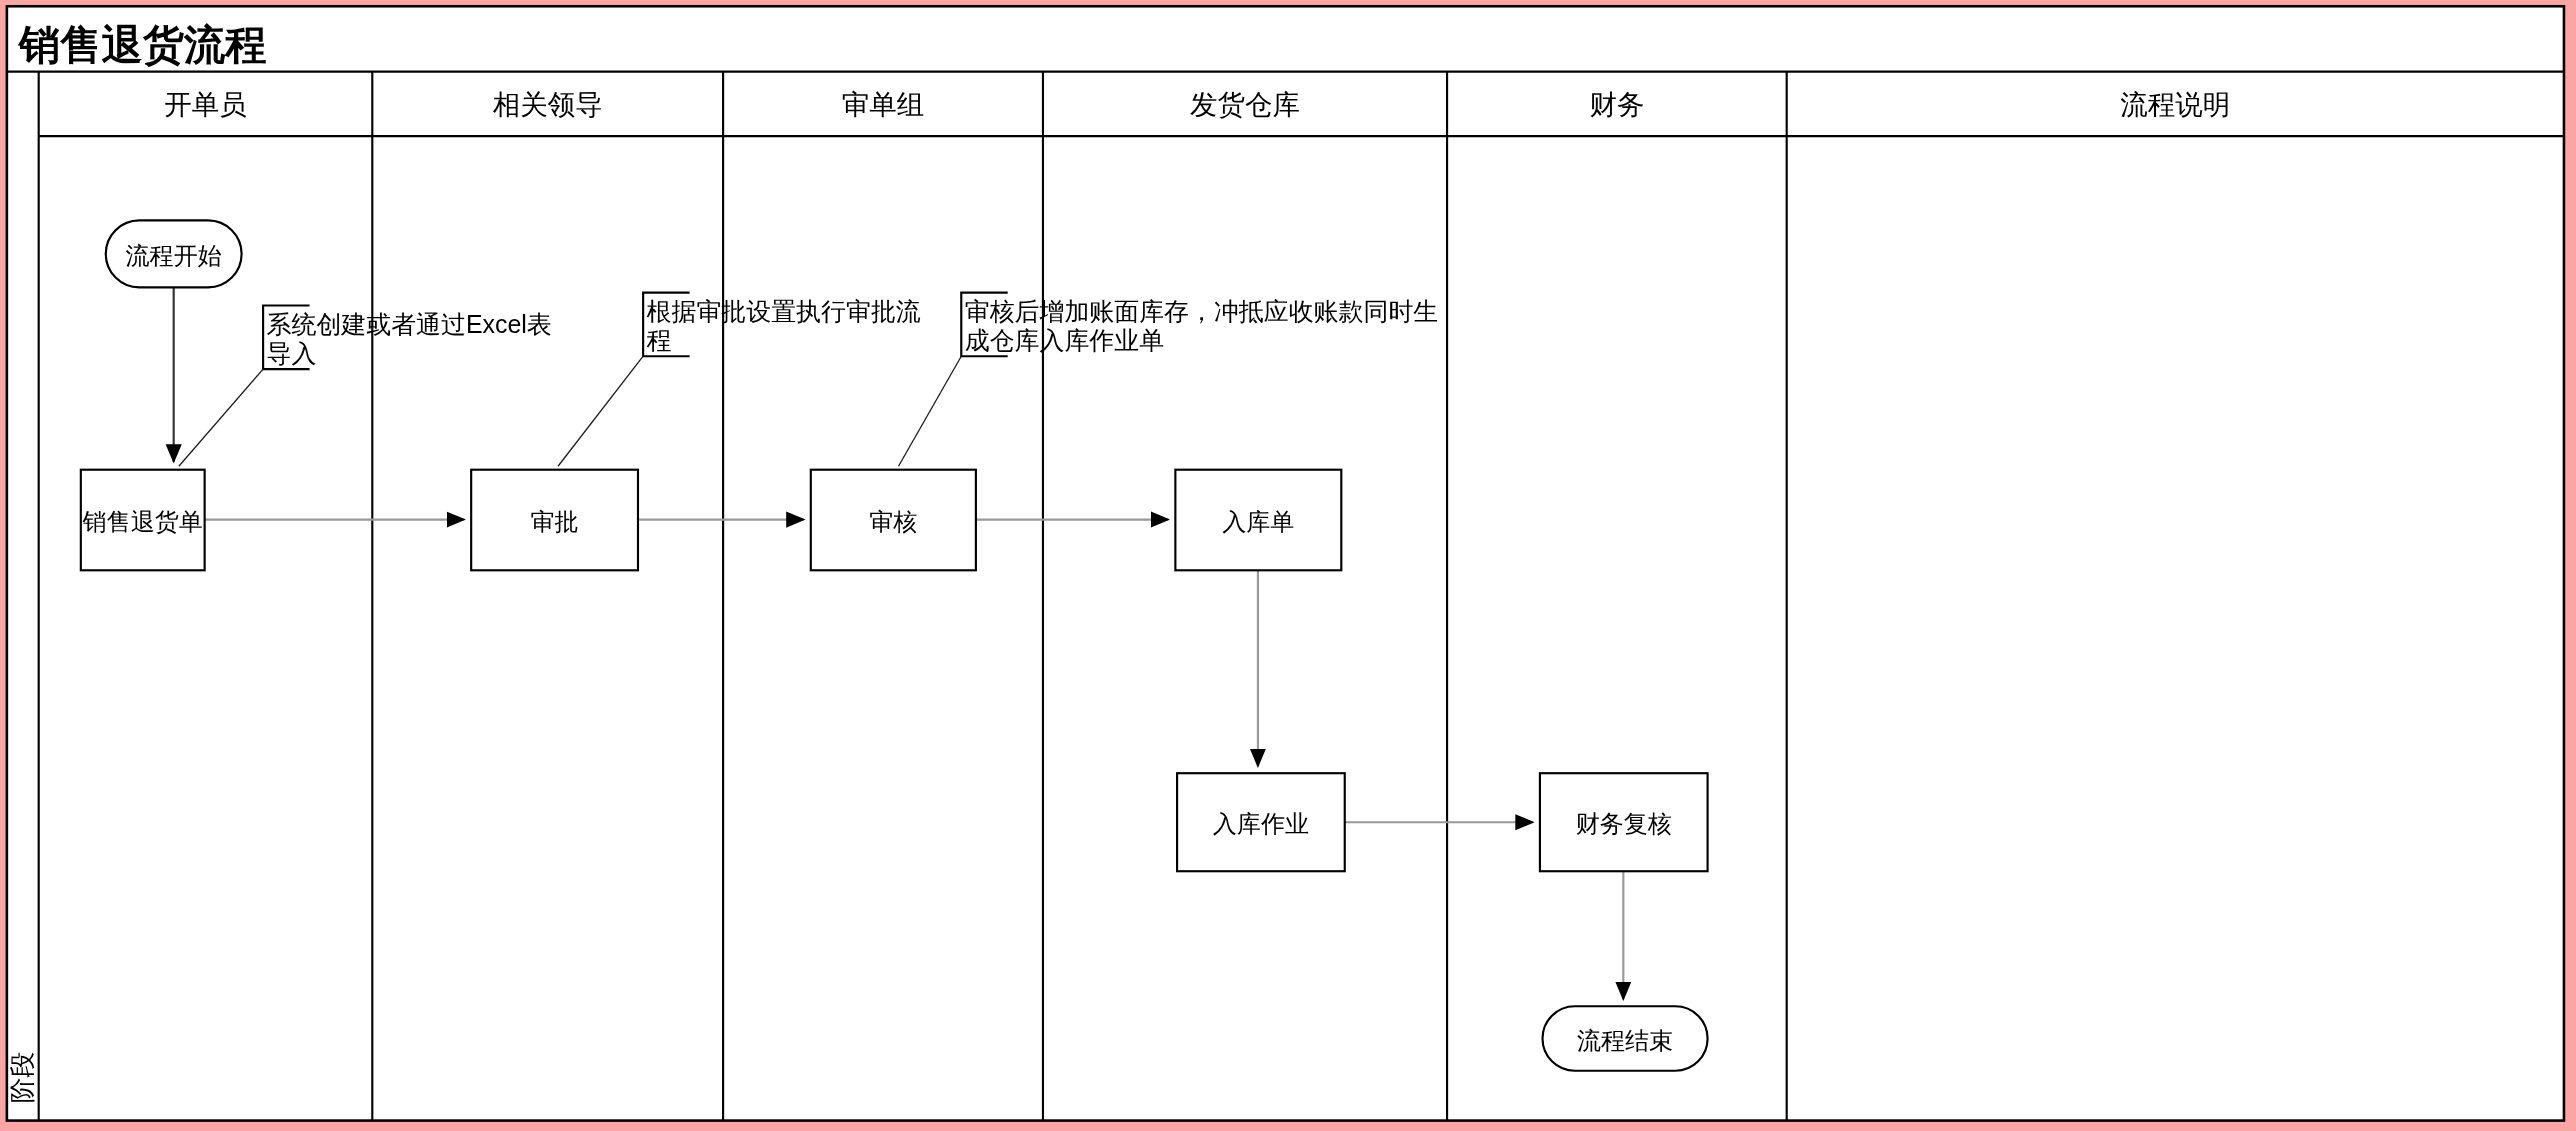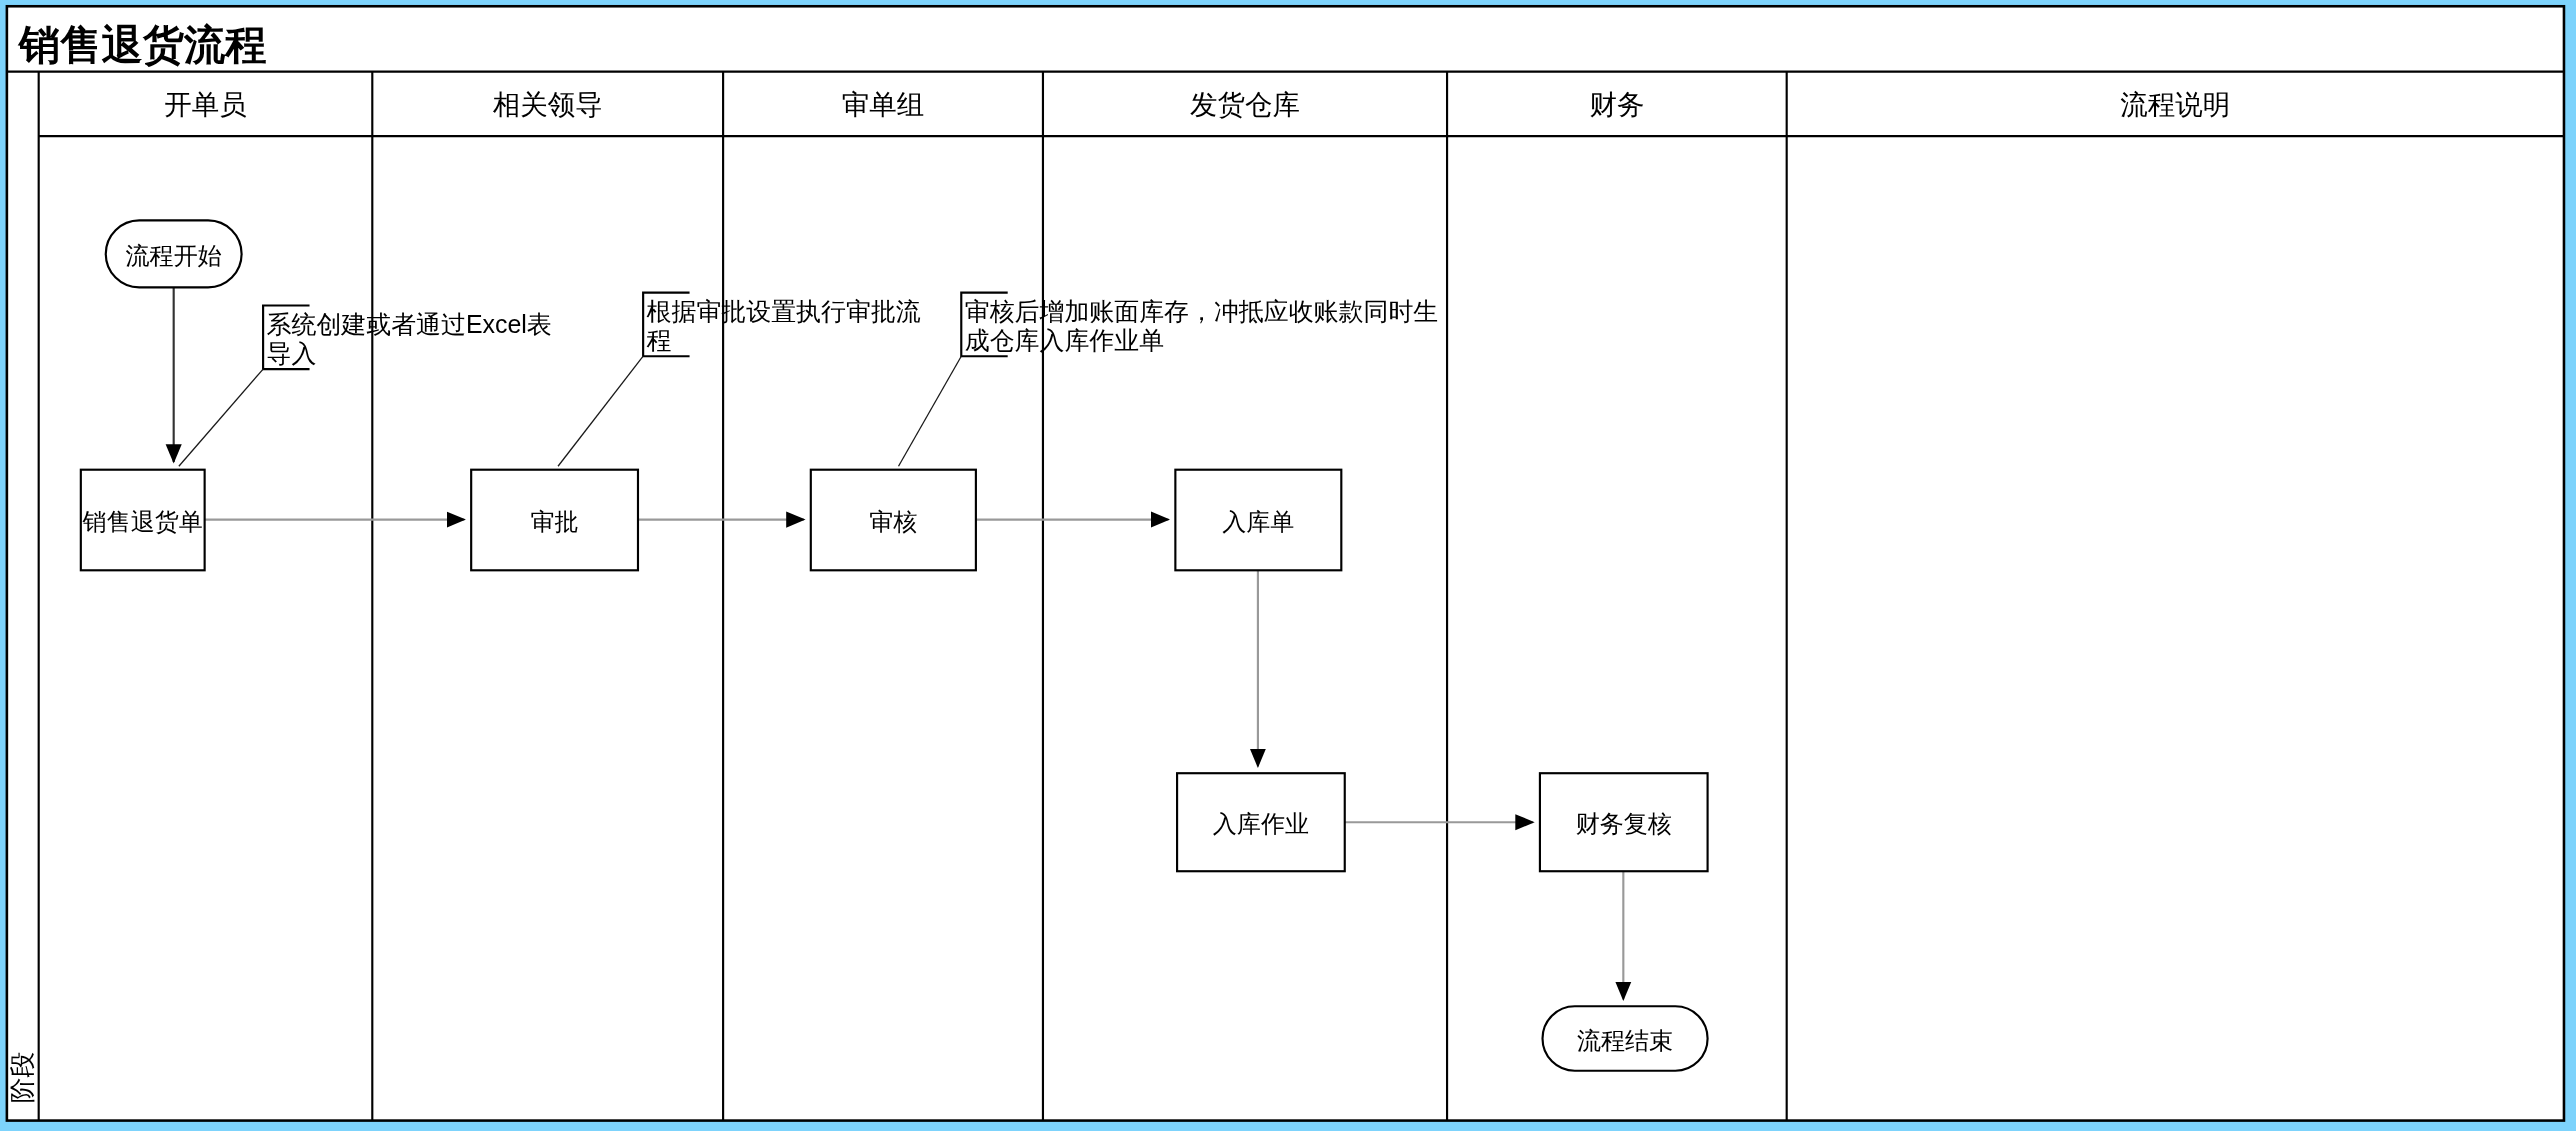--- a/index.html
+++ b/index.html
@@ -3,21 +3,21 @@
 <meta charset="utf-8">
 <style>
   html, body {
     margin: 0;
     padding: 0;
     background: #ffffff;
   }
   .canvas-wrap {
     width: 2576px;
     height: 1132px;
-    background: #7dd3fc;
+    background: #fca5a5;
   }
   svg {
     display: block;
     font-family: "Liberation Sans", "DejaVu Sans", sans-serif;
   }
   text {
     fill: #000000;
     user-select: none;
   }
 </style>

